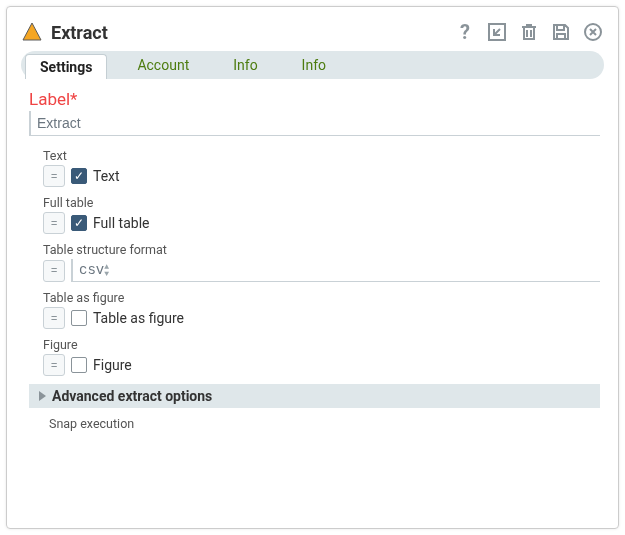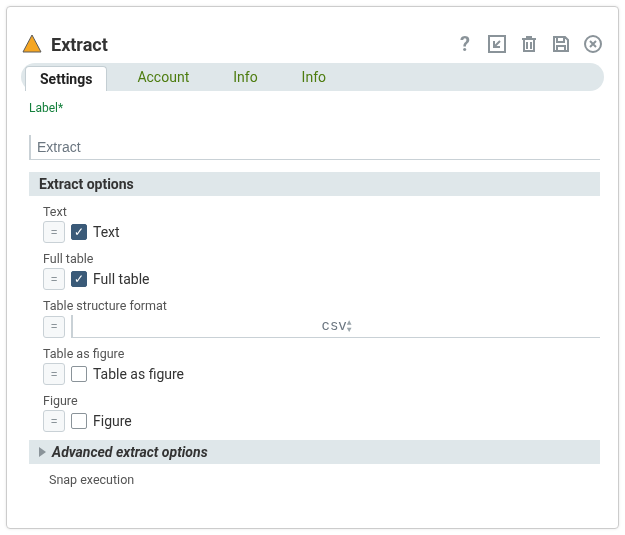--- a/index.html
+++ b/index.html
@@ -9,21 +9,21 @@
   color: #333;
   background: #fff;
   width: 625px;
   height: 535px;
   padding: 6px;
 }
 .dialog {
   border: 1px solid #ccc;
   border-radius: 4px;
   box-shadow: 0 0 3px rgba(0,0,0,0.1);
-  padding: 26px 14px 18px 14px;
+  padding: 14px 14px 18px 14px;
   height: 100%;
 }
 
 .header {
   display: flex;
   align-items: center;
   gap: 8px;
   margin-bottom: 8px;
 }
 .title-icon svg { display:block; }
@@ -69,23 +69,23 @@
   font-weight:700;
   border:1px solid #c4ced3;
   border-bottom:none;
   position:relative;
   top:1px;
 }
 
 .body { padding: 0 4px 0 8px; }
 
 .field-label {
-  font-size: 12px;
-  color:#15803d;
-  margin-bottom:20px;
+  font-size: 17px;
+  color:#ef4444;
+  margin-bottom:2px;
 }
 .text-input {
   width:100%;
   border:none;
   border-left:2px solid #c9d1d6;
   border-bottom:1px solid #c9d1d6;
   padding:4px 6px;
   font-size:14px;
   color:#6b7680;
   outline:none;
@@ -97,21 +97,21 @@
   background:#dfe7ea;
   padding:4px 10px;
   font-weight:700;
   font-size:14px;
   color:#333;
   margin: 6px 0 8px 0;
   display:flex;
   align-items:center;
   gap:6px;
 }
-.section-head.collapsible { cursor:pointer;font-style:italic; }
+.section-head.collapsible { cursor:pointer; }
 .tri-right {
   width:0;height:0;
   border-top:5px solid transparent;
   border-bottom:5px solid transparent;
   border-left:7px solid #8a9399;
 }
 
 .opt { margin: 0 0 8px 14px; }
 .opt-label { font-size:12.5px; color:#555; margin-bottom:2px; }
 .opt-row { display:flex; align-items:center; gap:6px; }
@@ -144,21 +144,21 @@
 
 .cbox-label { font-size:14px; color:#333; }
 
 .select-row {
   border-left:2px solid #c9d1d6;
   border-bottom:1px solid #c9d1d6;
   padding:3px 6px;
   flex:1;
   display:flex;
   align-items:center;
-  justify-content:center;
+  justify-content:flex-start;
   color:#6b7680;
   cursor:pointer;
 }
 .con-row .select-row {
   font-family: "Courier New", monospace;
   text-transform: lowercase;
 }
 .spinner {
   display:flex; flex-direction:column; gap:1px; color:#9aa5ab; font-size:8px; line-height:6px;
 }
@@ -215,21 +215,20 @@
     <div class="tab">Info</div>
   </div>
 
   <div class="body">
 
     <div class="field-block">
       <div class="field-label">Label*</div>
       <input class="text-input" value="Extract" style="">
     </div>
 
-    <div class="section-head">Extract options</div>
 
     <div class="opt">
       <div class="opt-label">Text</div>
       <div class="opt-row">
         <div class="eq-btn">=</div>
         <div class="cbox checked"></div>
         <span class="cbox-label">Text</span>
       </div>
     </div>
 

